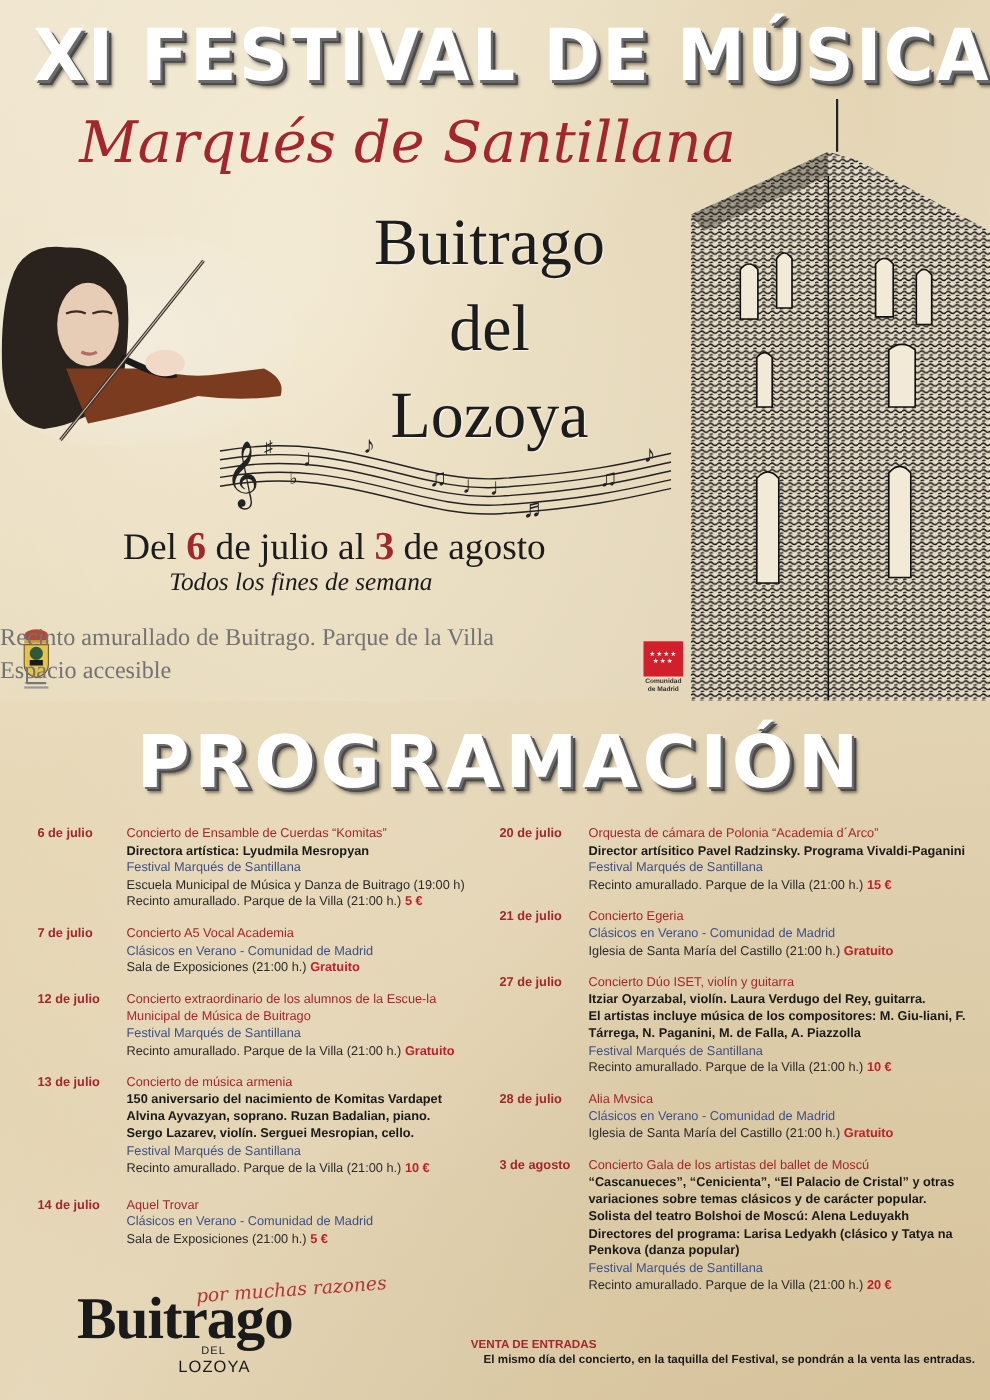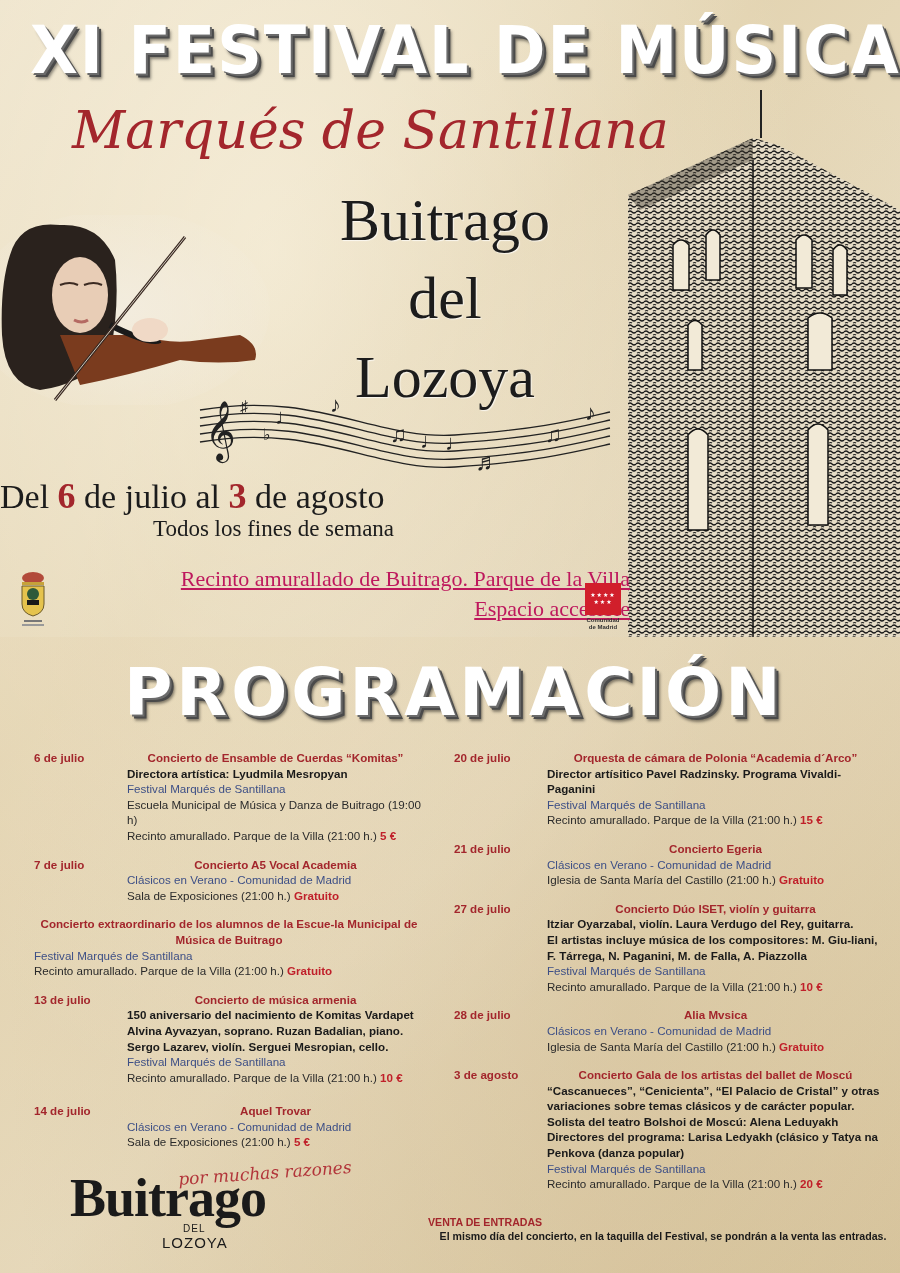--- a/index.html
+++ b/index.html
@@ -33,49 +33,49 @@
     }
     .town.l1 { top: 190px; }
     .town.l2 { top: 268px; }
     .town.l3 { top: 347px; }
     .violinist {
       position: absolute; left: 0; top: 215px; width: 270px; height: 190px;
     }
     .staff { position: absolute; left: 195px; top: 390px; width: 420px; height: 95px; }
     .tower { position: absolute; left: 628px; top: 90px; width: 272px; height: 547px; }
     .dates {
-      position: absolute; left: 0; top: 475px; width: 608px; text-align: left;
+      position: absolute; left: 0; top: 475px; width: 608px; text-align: center;
       font-family: "Liberation Serif", serif; font-size: 34px; color: #1c1c1c; white-space: nowrap;
     }
     .dates .num { color: #a3262c; font-weight: bold; font-size: 36px; }
     .weekends {
       position: absolute; left: 0; top: 516px; width: 547px; text-align: center;
-      font-family: "Liberation Serif", serif; font-size: 23px; color: #1c1c1c;
+      font-family: "Liberation Serif", serif; font-size: 23px; color: #1c1c1c; font-style: italic;
     }
     .venue {
-      position: absolute; left: 0; width: 630px; text-align: right;
-      font-family: "Liberation Serif", serif; font-size: 22px; color: #be185d; text-decoration: underline;
+      position: absolute; left: 0; width: 630px; text-align: left;
+      font-family: "Liberation Serif", serif; font-size: 22px; color: #737373;
     }
     .venue.v1 { top: 566px; }
     .venue.v2 { top: 596px; }
     .crest { position: absolute; left: 18px; top: 570px; width: 30px; height: 62px; }
     .cam { position: absolute; left: 584px; top: 583px; width: 38px; height: 50px; text-align: center; }
     .cam .flag { width: 36px; height: 32px; background: #d11f2b; margin: 0 auto; position: relative; }
     .cam .stars { color: #fff; font-size: 6px; line-height: 7px; padding-top: 9px; letter-spacing: 1px; }
     .cam .label { font-size: 6px; line-height: 7px; color: #333; font-weight: bold; margin-top: 2px; }
 
     .prog-title { left: 124px; top: 654px; font-size: 66px; letter-spacing: 4px; }
 
     .col { position: absolute; top: 750px; }
     .col.left { left: 34px; width: 390px; }
     .col.right { left: 454px; width: 430px; }
-    .event { display: flex; margin-bottom: 13px; font-size: 11.6px; line-height: 15.6px; gap: 12px; }
+    .event { display: flex; margin-bottom: 13px; font-size: 11.6px; line-height: 15.6px; }
     .event .date { width: 81px; flex: none; color: #a3262c; font-weight: bold; }
     .event .body { flex: 1; }
-    .event .ttl { color: #a3262c; font-weight: bold; text-align: center; }
+    .event .ttl { color: #a3262c; font-weight: normal; }
     .event .det { color: #1a1a1a; font-weight: bold; }
     .event .org { color: #3d4f86; }
     .event .loc { color: #2a2a2a; }
     .event .price { color: #c0202a; font-weight: bold; }
 
     .tickets { position: absolute; left: 428px; top: 1215px; width: 470px; font-size: 10.6px; line-height: 14px; }
     .tickets .head { color: #a3262c; font-weight: bold; }
     .tickets .txt { color: #1a1a1a; font-weight: bold; text-align: center; }
 
     .brand { position: absolute; left: 70px; top: 1163px; width: 320px; height: 100px; }
@@ -205,20 +205,21 @@
     </div>
     <div class="event">
       <div class="date">7 de julio</div>
       <div class="body">
         <div class="ttl">Concierto A5 Vocal Academia</div>
         <div class="org">Clásicos en Verano - Comunidad de Madrid</div>
         <div class="loc"><span>Sala de Exposiciones (21:00 h.)</span> <span class="price">Gratuito</span></div>
       </div>
     </div>
     <div class="event">
+      <div class="date">12 de julio</div>
       <div class="body">
         <div class="ttl">Concierto extraordinario de los alumnos de la Escue-la Municipal de Música de Buitrago</div>
         <div class="org">Festival Marqués de Santillana</div>
         <div class="loc"><span>Recinto amurallado. Parque de la Villa (21:00 h.)</span> <span class="price">Gratuito</span></div>
       </div>
     </div>
     <div class="event" style="margin-bottom: 18px;">
       <div class="date">13 de julio</div>
       <div class="body">
         <div class="ttl">Concierto de música armenia</div>

